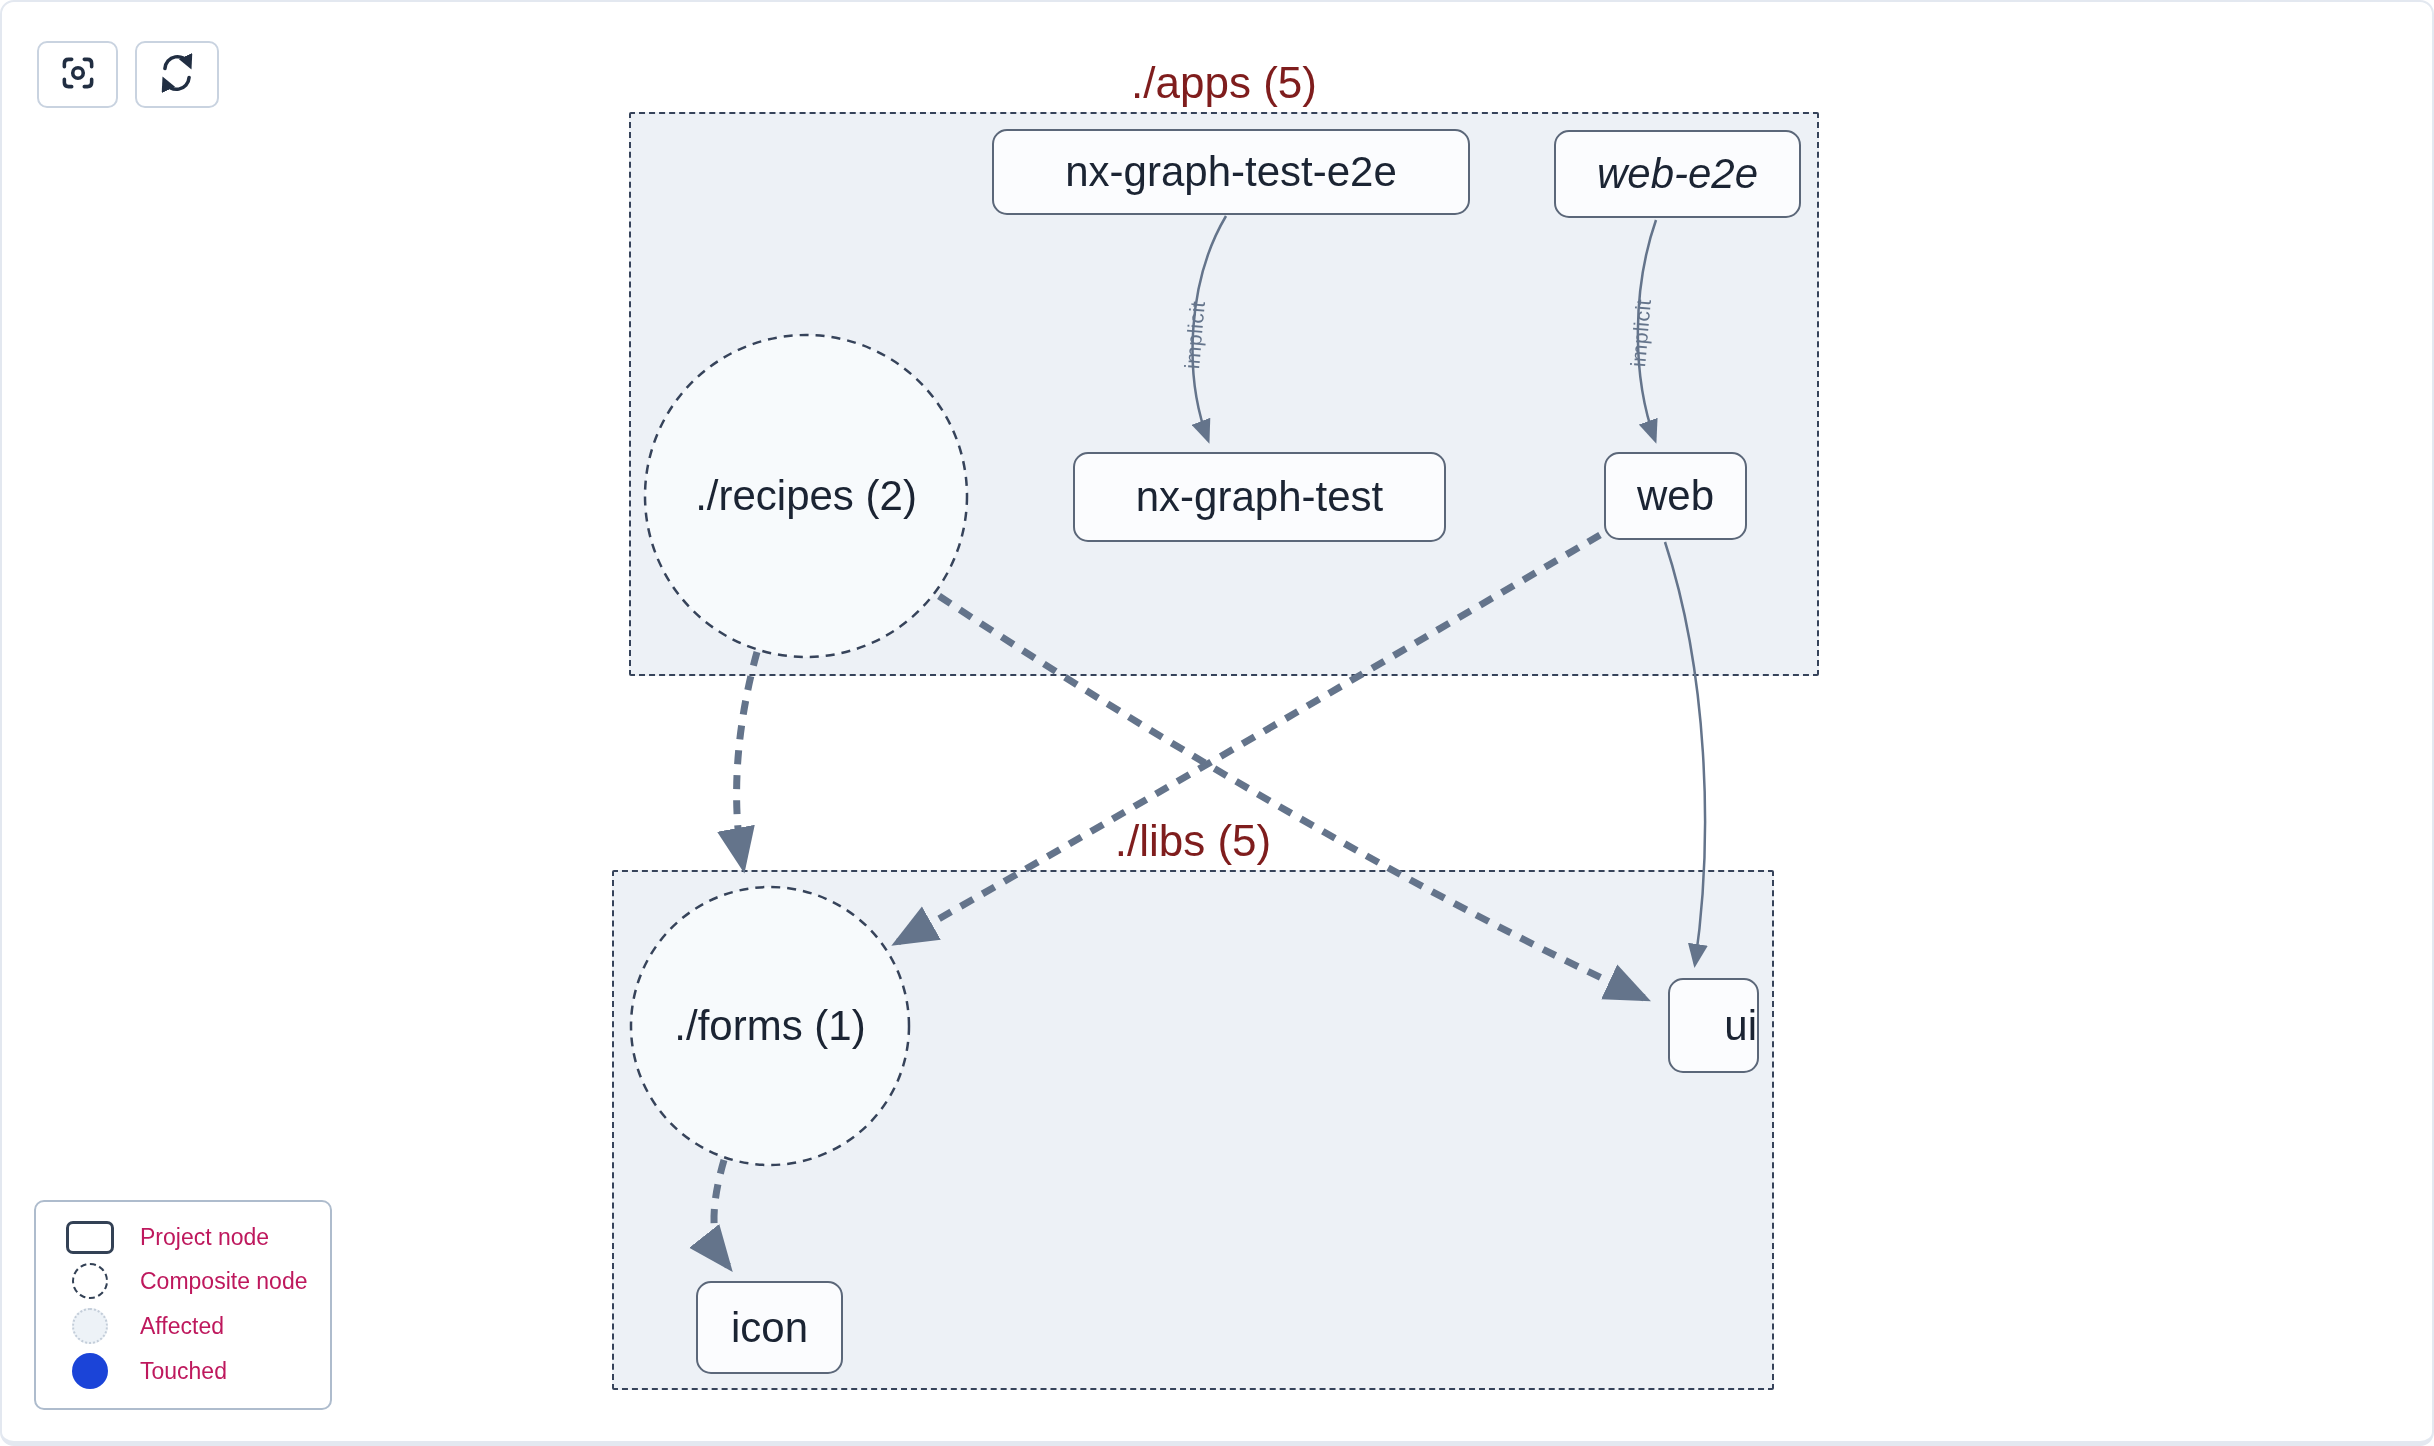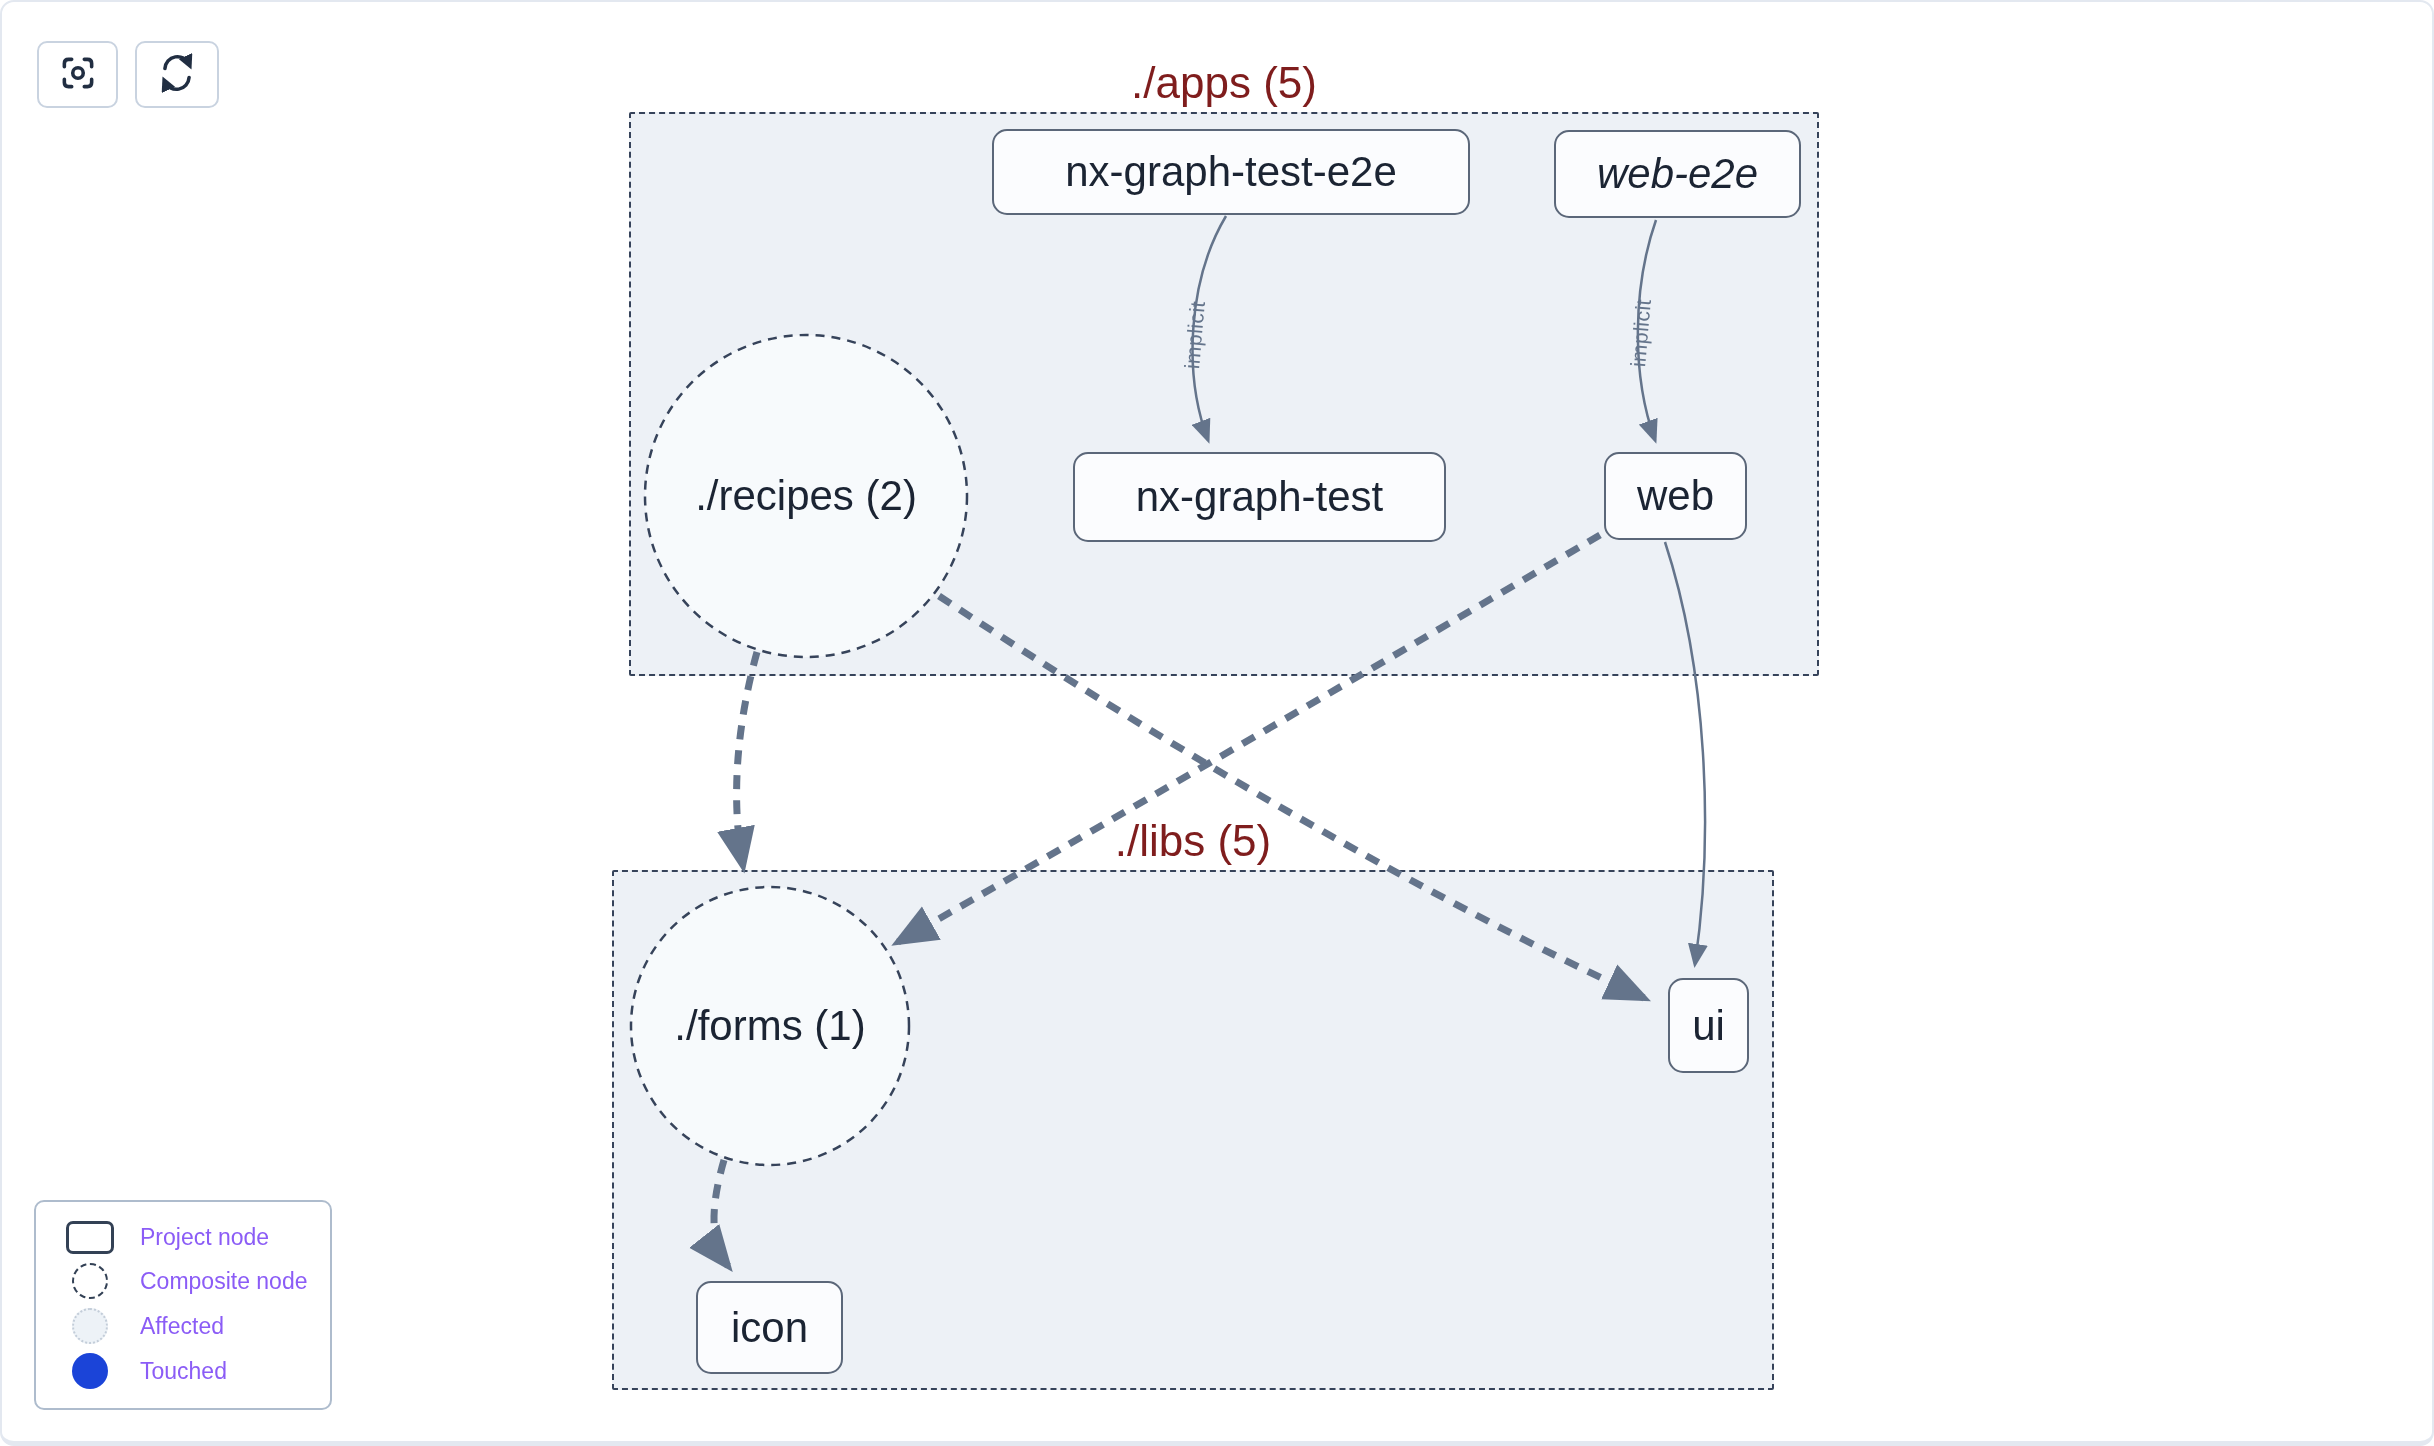--- a/index.html
+++ b/index.html
@@ -26,21 +26,21 @@
   
   .pnode {
     position:absolute; display:flex; align-items:center; justify-content:center;
     background:#fbfcfe; border:2px solid #5b6779; border-radius:15px;
     font-size:42px; color:#1b2433; white-space:nowrap; z-index:3;
   }
   .n-nxgte2e { left:990px;  top:127px; width:478px; height:86px; }
   .n-webe2e  { left:1552px; top:128px; width:247px; height:88px;font-style:italic; }
   .n-nxgt    { left:1040px; top:450px; width:373px; height:90px;margin-left:31px; }
   .n-web     { left:1602px; top:450px; width:143px; height:88px; }
-  .n-ui      { left:1666px; top:976px; width:81px;  height:95px; }
+  .n-ui      { left:1666px; top:976px; width:91px;  height:95px;justify-content:flex-end; }
   .n-icon    { left:694px;  top:1279px; width:147px; height:93px; }
 
   
   .cnode-label {
     position:absolute; transform:translate(-50%,-50%);
     font-size:42px; color:#1b2433; white-space:nowrap; z-index:3;
   }
   .l-recipes { left:804px; top:494px; }
   .l-forms   { left:768px; top:1024px; }
 
@@ -61,21 +61,21 @@
   .btn-refresh { left:133px; top:39px; width:84px; height:67px; }
 
   
   .legend {
     position:absolute; left:32px; top:1198px; width:298px; height:210px;
     background:#fff; border:2px solid #aebccd; border-radius:10px; z-index:5;
     display:flex; flex-direction:column; justify-content:space-evenly; padding:10px 0 10px 26px;
   }
   .legend-row { display:flex; align-items:center; }
   .legend-swatch-wrap { width:56px; display:flex; justify-content:center; }
-  .legend-label { margin-left:22px; font-size:23px; color:#8b5cf6; }
+  .legend-label { margin-left:22px; font-size:23px; color:#be185d; }
   .sw-rect    { width:48px; height:33px; border:3px solid #334155; border-radius:7px; background:#fff; }
   .sw-dashed  { width:36px; height:36px; border:2.5px dashed #334155; border-radius:50%; background:#fff; }
   .sw-affected{ width:36px; height:36px; border:2px dotted #c3cdd9; border-radius:50%; background:#edf2f7; }
   .sw-touched { width:36px; height:36px; border-radius:50%; background:#1b44d8; }
 </style>
 </head>
 <body>
 
 <div class="stage">
 

